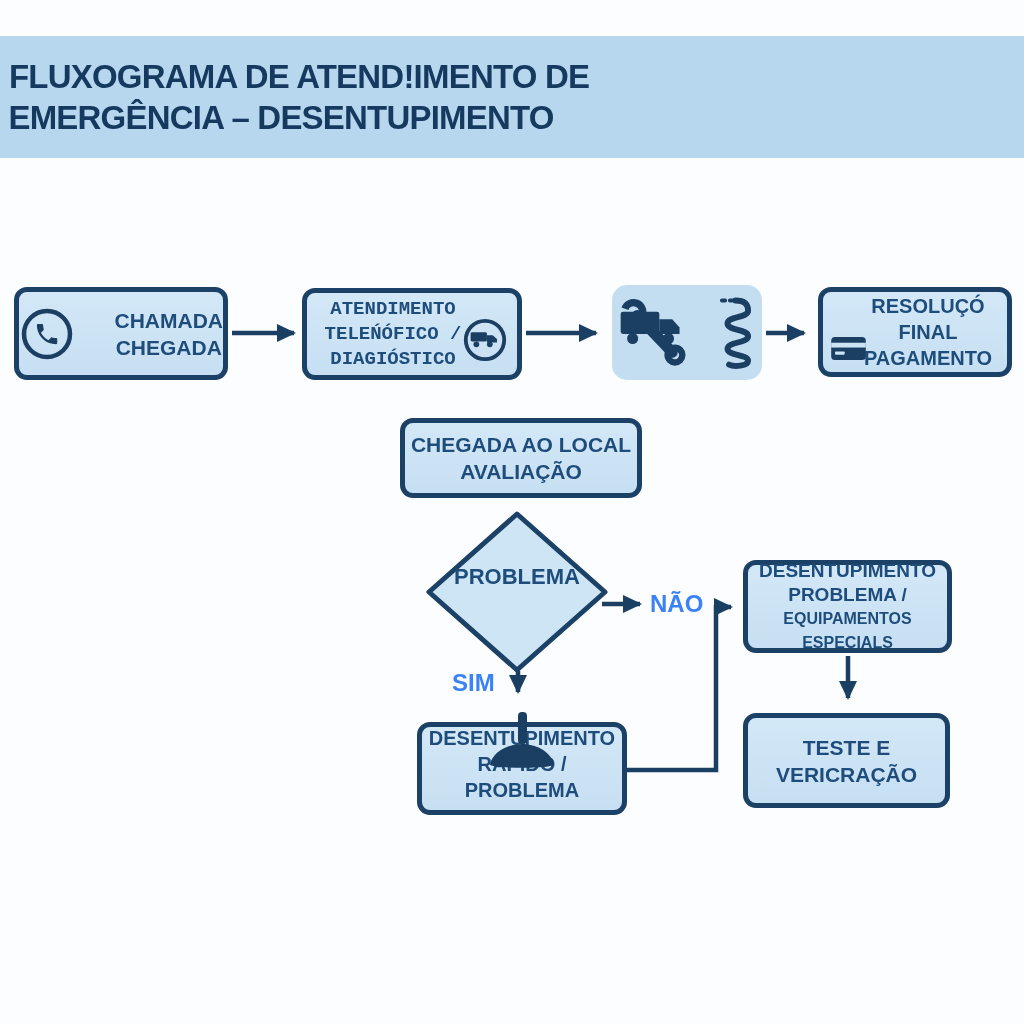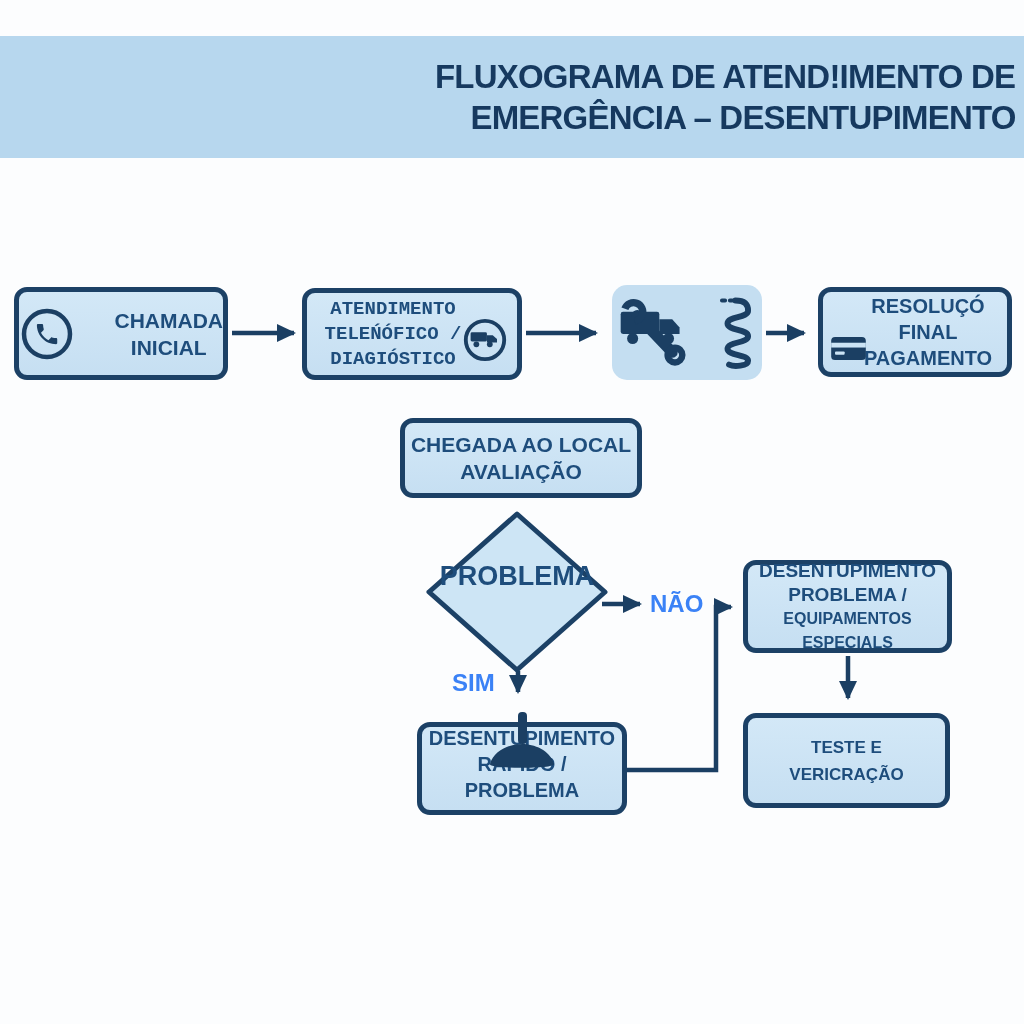--- a/index.html
+++ b/index.html
@@ -5,21 +5,21 @@
   html,body{margin:0;padding:0;}
   .canvas{
     position:relative; width:1024px; height:1024px;
     background:#fcfdfe; overflow:hidden;
     font-family:"Liberation Sans", sans-serif;
   }
   .layer{position:absolute; left:0; top:0; z-index:1; pointer-events:none;}
   .band{
     position:absolute; left:0; top:36px; width:1024px; height:122px;
     background:#b7d7ee; z-index:0;
-    display:flex; flex-direction:column; align-items:flex-end; justify-content:center;
+    display:flex; flex-direction:column; align-items:flex-start; justify-content:center;
   }
   .title-line{
     font-size:34px; font-weight:800; letter-spacing:-0.8px;
     color:#16395f; line-height:41px; text-align:center; transform:scaleX(0.97);
   }
   .node{
     position:absolute; z-index:2; box-sizing:border-box;
     border:5px solid #1c4166; border-radius:13px;
     background:linear-gradient(180deg,#d3e8f7 0%,#c6dff2 100%);
     display:flex; align-items:center; justify-content:center;
@@ -33,29 +33,29 @@
   #node-atendimento .corner-icon{position:absolute; right:8px; top:23px;}
   #node-icons{left:612px; top:285px; width:150px; height:95px; border:none;
     background:#c4def1; border-radius:15px; gap:7px;}
   #node-resolucao{left:818px; top:287px; width:194px; height:90px;}
   #node-resolucao .lines{font-size:20px; line-height:26px; margin-left:26px;}
   #node-resolucao .corner-icon{position:absolute; left:7px; top:44px;}
   #node-chegada{left:400px; top:418px; width:242px; height:80px;}
   #node-chegada .lines{font-size:21px; line-height:27px;}
   .diamond-text{
     position:absolute; left:429px; top:563px; width:176px; z-index:2;
-    text-align:center; color:#1e4d7c; font-weight:700; font-size:27px; line-height:27px;
+    text-align:center; color:#1e4d7c; font-weight:700; font-size:22px; line-height:27px;
   }
   #node-completo{left:743px; top:560px; width:209px; height:93px;}
   #node-completo .lines{font-size:19px; line-height:24px;}
   #node-completo .small-line{font-size:16px;}
   #node-rapido{left:417px; top:722px; width:210px; height:93px; align-items:flex-end;}
   #node-rapido .lines{font-size:20px; line-height:26px; margin-bottom:7px;}
   #node-teste{left:743px; top:713px; width:207px; height:95px;}
-  #node-teste .lines{font-size:17px; line-height:27px;}
+  #node-teste .lines{font-size:21px; line-height:27px;}
   .branch-label{
     position:absolute; z-index:2; font-size:24px; font-weight:800; color:#3b82f6;
   }
   #label-nao{left:650px; top:590px;}
   #label-sim{left:452px; top:669px;}
   .plunger-wrap{position:absolute; left:50%; top:-17px; transform:translateX(-50%); z-index:3; line-height:0;}
   .icon{line-height:0;}
 </style>
 </head>
 <body>
@@ -89,21 +89,21 @@
     <span class="icon">
       <svg width="56" height="56" viewBox="0 0 56 56">
         <circle cx="28" cy="28" r="23" fill="none" stroke="#1b3f63" stroke-width="4.5"></circle>
         <g transform="translate(14.5,14.5) scale(1.13)">
           <path fill="#1b3f63" d="M6.62 10.79c1.44 2.83 3.76 5.14 6.59 6.59l2.2-2.2c.27-.27.67-.36 1.02-.24 1.12.37 2.33.57 3.57.57.55 0 1 .45 1 1V20c0 .55-.45 1-1 1-9.39 0-17-7.61-17-17 0-.55.45-1 1-1h3.5c.55 0 1 .45 1 1 0 1.25.2 2.45.57 3.57.11.35.03.74-.25 1.02l-2.2 2.2z"></path>
         </g>
       </svg>
     </span>
     <div class="lines">
       <span>CHAMADA</span>
-      <span>INICIAL</span>
+      <span>CHEGADA</span>
     </div>
   </div>
 
   <div class="node" id="node-atendimento">
     <div class="lines">
       <span>ATENDIMENTO</span>
       <span>TELEŃÓFICO /</span>
       <span>DIAGIÓSTICO</span>
     </div>
     <span class="icon corner-icon">

